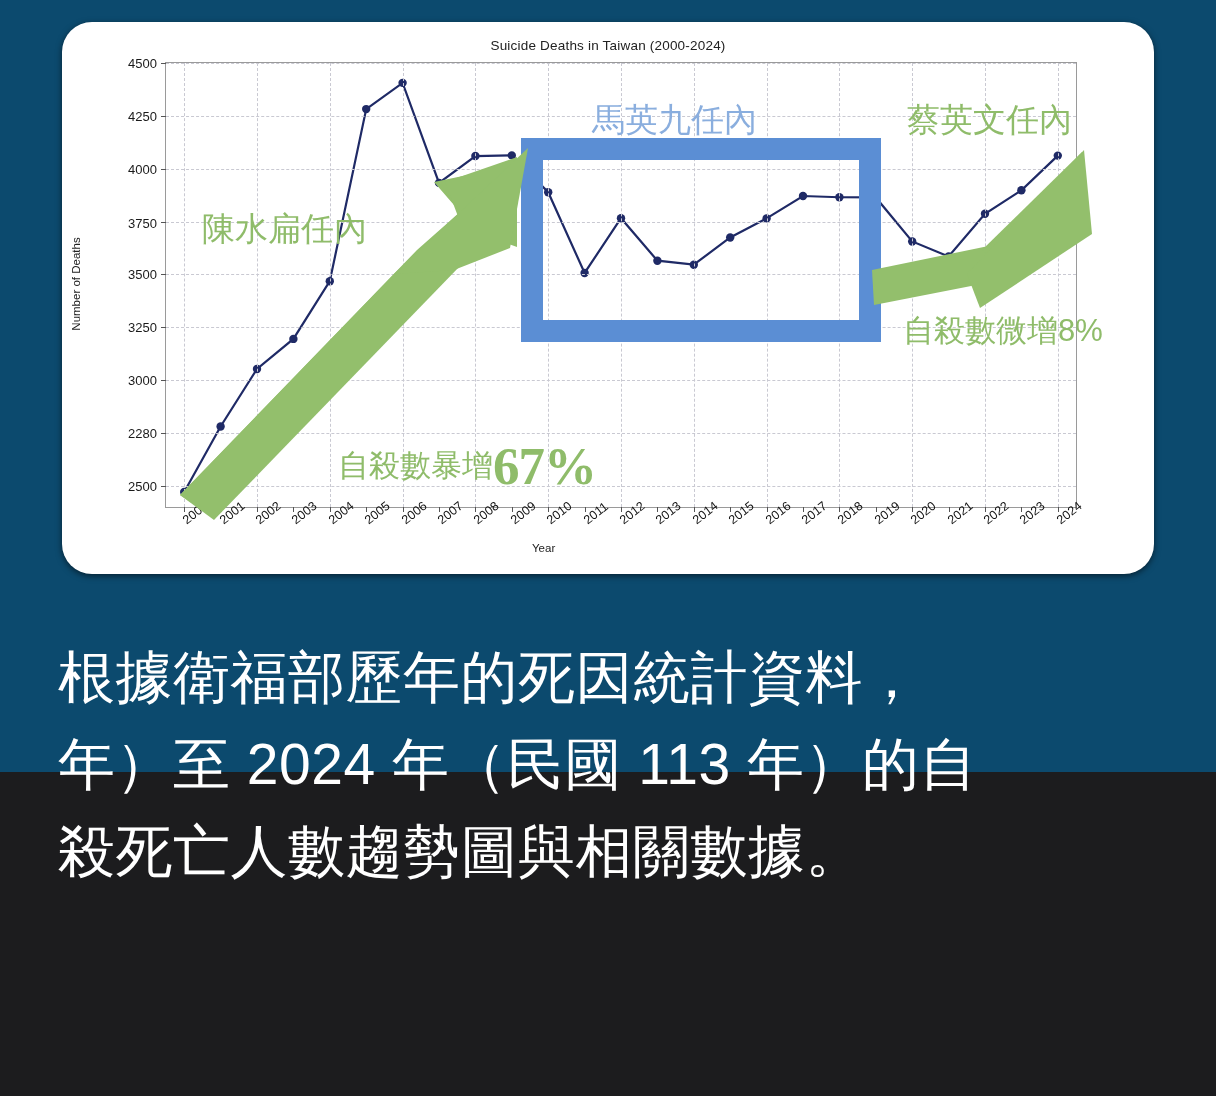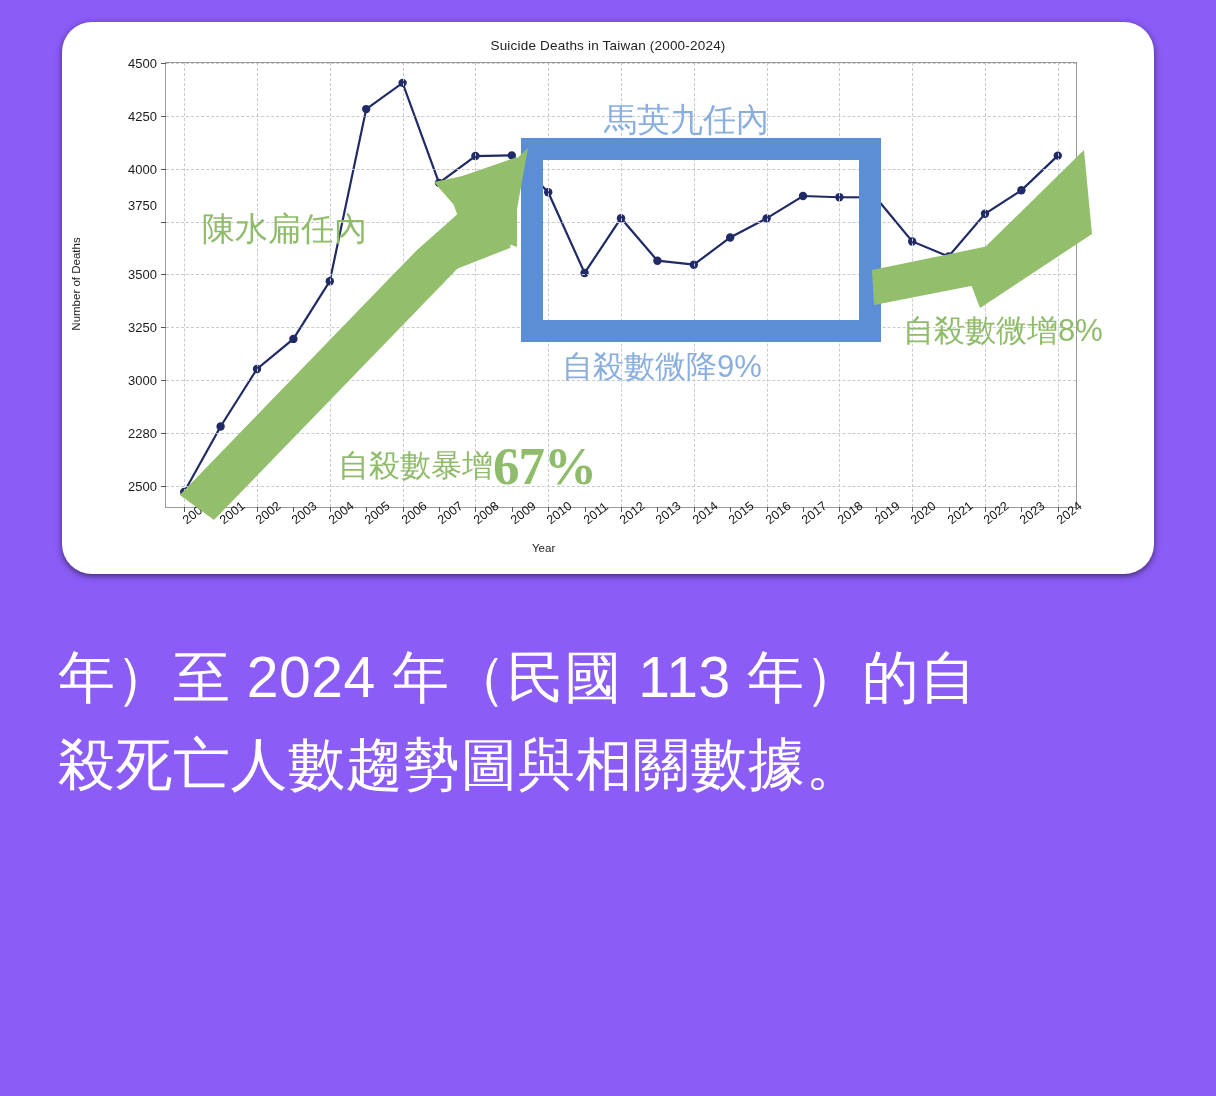--- a/index.html
+++ b/index.html
@@ -2,21 +2,21 @@
 <html><head>
 <meta charset="utf-8">
 <style>
   html,body{margin:0;padding:0;}
   body{
     width:1216px;height:1096px;
     background:#1c1c1e;
     font-family:"Liberation Sans","DejaVu Sans",sans-serif;
     overflow:hidden;
   }
-  #root{position:relative;width:1216px;height:1096px;background:#8b5cf6;}
+  #root{position:relative;width:1216px;height:772px;background:#0c4a6e;}
 
   
   .card{
     position:absolute;left:62px;top:22px;width:1092px;height:552px;
     background:#ffffff;border-radius:30px;
     box-shadow:0 2px 6px rgba(0,0,0,.55);
     overflow:hidden;
   }
   .card-inner{position:absolute;inset:0;}
 
@@ -65,21 +65,21 @@
   }
 
   
   svg.arrows{position:absolute;left:0;top:0;overflow:visible;}
 
   
   .anno{position:absolute;white-space:nowrap;}
   .anno-green{color:#8fbc6a;}
   .anno-blue{color:#8aaede;}
   .a-chen{left:140px;top:185px;font-size:33px;font-family:Liberation Mono, monospace;}
-  .a-ma{left:530px;top:76px;font-size:33px;margin-left:12px;}
+  .a-ma{left:530px;top:76px;font-size:33px;}
   .a-tsai{left:845px;top:76px;font-size:33px;}
   .a-drop{left:500px;top:324px;font-size:31px;}
   .a-rise8{left:841px;top:288px;font-size:31px;}
   .a-surge{left:276px;top:414px;font-size:31px;}
   .a-67{font-family:"Liberation Serif","DejaVu Serif",serif;font-size:53px;
         font-weight:bold;vertical-align:-8px;letter-spacing:-1px;}
 
   
   .caption{
     position:absolute;left:58px;top:634px;width:1110px;
@@ -142,21 +142,21 @@
           <div class="ytickmark" style="top: 317.143px;"></div>
           <div class="ytick" style="top: 317.143px;">3000</div>
           <div class="gridh" style="top: 264.286px;"></div>
           <div class="ytickmark" style="top: 264.286px;"></div>
           <div class="ytick" style="top: 264.286px;">3250</div>
           <div class="gridh" style="top: 211.429px;"></div>
           <div class="ytickmark" style="top: 211.429px;"></div>
           <div class="ytick" style="top: 211.429px;">3500</div>
           <div class="gridh" style="top: 158.571px;"></div>
           <div class="ytickmark" style="top: 158.571px;"></div>
-          <div class="ytick" style="top: 142px;">3750</div>
+          <div class="ytick" style="top: 160px;">3750</div>
           <div class="gridh" style="top: 105.714px;"></div>
           <div class="ytickmark" style="top: 105.714px;"></div>
           <div class="ytick" style="top: 105.714px;">4000</div>
           <div class="gridh" style="top: 52.8571px;"></div>
           <div class="ytickmark" style="top: 52.8571px;"></div>
           <div class="ytick" style="top: 52.8571px;">4250</div>
           <div class="gridh" style="top: 0px;"></div>
           <div class="ytickmark" style="top: 0px;"></div>
           <div class="ytick" style="top: 0px;">4500</div>
           <div class="gridv" style="left: 18.2px;"></div>
@@ -239,30 +239,31 @@
           <path d="M810,248 L946,220 L950,256 L812,283 Z" fill="#93bf6c"></path>
           <path d="M920,228 L1020,130 L1028,208 L952,252 Z" fill="#93bf6c"></path>
           <polygon points="905,252 1022,128 1030,212 918,286" fill="#93bf6c"></polygon>
         </g>
       </svg>
 
       <div class="anno anno-green a-chen">陳水扁任內</div>
 
       <div class="anno anno-blue a-ma">馬英九任內</div>
 
-
-      <div class="anno anno-blue a-drop">自殺數微降9%</div>
+      <div class="anno anno-green a-tsai">蔡英文任內</div>
+
 
       <div class="anno anno-green a-rise8">自殺數微增8%</div>
 
       <div class="anno anno-green a-surge">
         <span>自殺數暴增</span><span class="a-67">67%</span>
       </div>
 
     </div>
   </div>
 
   <div class="caption">
+    <span class="ln">根據衛福部歷年的死因統計資料，</span>
     <span class="ln">年）至 2024 年（民國 113 年）的自</span>
     <span class="ln">殺死亡人數趨勢圖與相關數據。</span>
   </div>
 
 </div>
 
 </body></html>

